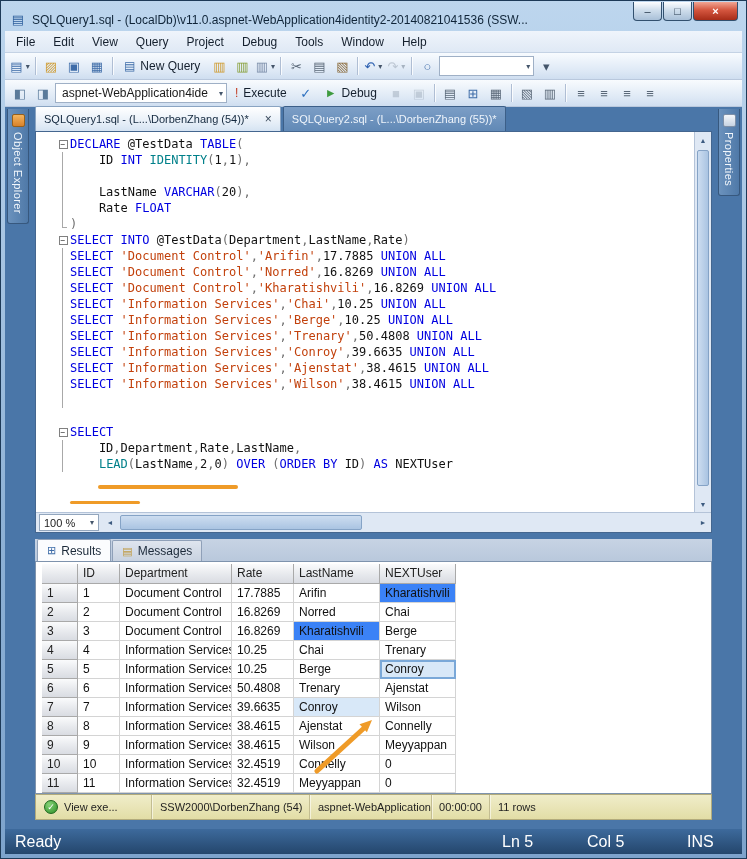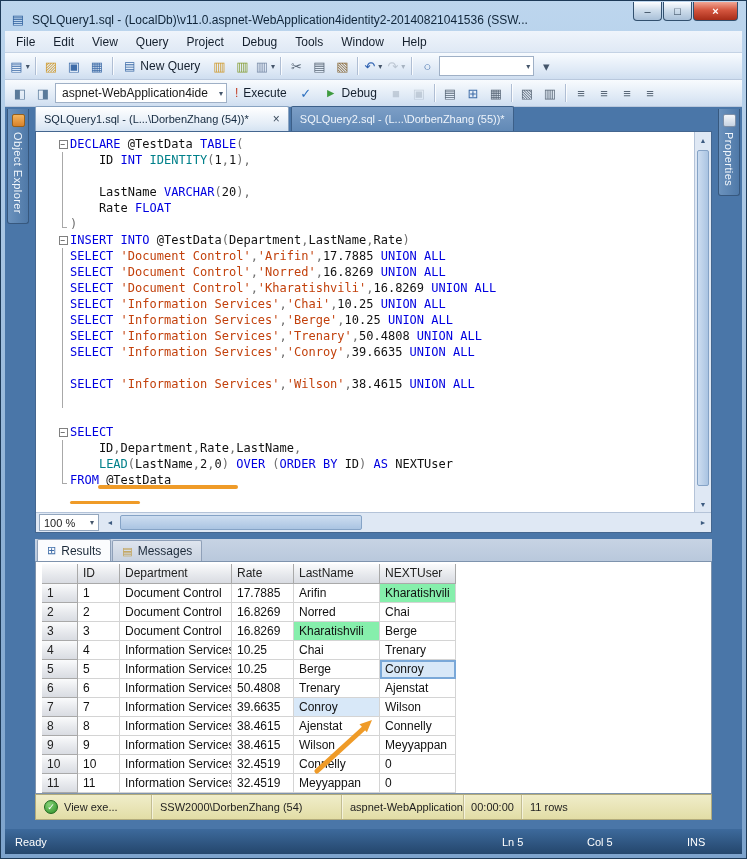--- a/index.html
+++ b/index.html
@@ -31,21 +31,21 @@
 
 .shell{position:absolute;top:106px;left:4px;right:4px;bottom:29px;background:#4a76a8}
 .vstrip{position:absolute;top:0;bottom:0;width:26px}
 .vstrip.left{left:0}.vstrip.right{right:0}
 .vtab{position:absolute;top:2px;left:2px;width:22px;display:flex;flex-direction:column;align-items:center;gap:5px;padding:5px 0 9px;background:linear-gradient(90deg,#6b92bd,#4f79a8);border:1px solid #37587e;border-top:none;border-radius:0 0 3px 3px}
 .vtab-label{writing-mode:vertical-rl;font-size:11px;color:#f2f7fc;letter-spacing:.4px}
 .oe-icon{width:13px;height:13px;background:linear-gradient(#f4b55e,#d9822a);border:1px solid #96601c;border-radius:2px}
 .pr-icon{width:13px;height:13px;background:linear-gradient(#f4f7fa,#c6d3e2);border:1px solid #7e90a8;border-radius:2px}
 
 .doctabs{position:absolute;top:2px;left:30px;right:30px;height:22px;display:flex;gap:2px;align-items:flex-end}
-.doctab{display:flex;align-items:center;gap:24px;height:18px;padding:12px 8px;font-size:11px;border:1px solid #3c5f88;border-bottom:none;border-radius:2px 2px 0 0;background:linear-gradient(#7c9ec6,#61董 0);background:linear-gradient(#7c9ec6,#6189b6);color:#eef4fb;white-space:nowrap}
+.doctab{display:flex;align-items:center;gap:16px;height:18px;padding:12px 8px;font-size:11px;border:1px solid #3c5f88;border-bottom:none;border-radius:2px 2px 0 0;background:linear-gradient(#7c9ec6,#61董 0);background:linear-gradient(#7c9ec6,#6189b6);color:#eef4fb;white-space:nowrap}
 .doctab.active{background:linear-gradient(#ffffff,#e4edf7 70%,#d5e3f2);color:#13283e;border-color:#8aa4c2}
 .doctab-close{font-size:12px;color:#3a4a5c;line-height:1}
 
 .editor{position:absolute;top:24px;left:30px;right:30px;height:402px;background:#fff;border:1px solid #44668f;display:flex;flex-direction:column}
 .editor-main{flex:1;display:flex;overflow:hidden}
 .code-area{flex:1;padding:4px 0 0 20px;font-family:"DejaVu Sans Mono",monospace;font-size:12px;line-height:16px;overflow:hidden}
 .code-line{display:flex;height:16px;align-items:center}
 .fold-cell{width:14px;height:16px;flex:none;display:flex;align-items:center;justify-content:center;position:relative}
 .fold-box{width:9px;height:9px;border:1px solid #808080;background:#fff;color:#333;font-size:8px;line-height:7px;display:flex;align-items:center;justify-content:center;z-index:2}
 .fold-line::before{content:'';position:absolute;left:6px;top:0;bottom:0;width:1px;background:#a8a8a8}
@@ -72,30 +72,30 @@
 .rtab{display:flex;align-items:center;gap:5px;height:21px;padding:0 9px;font-size:12px;color:#1c2a3a;border:1px solid #8fa0b8;border-bottom:none;border-radius:2px 2px 0 0;background:linear-gradient(#dfe5ee,#c8d2e0)}
 .rtab.active{background:#fbfcfe;height:22px}
 .rtab-icon{font-size:11px}
 .results-pane{position:absolute;top:454px;left:30px;right:30px;height:233px;background:#fff;border:1px solid #7e93ad;overflow:hidden}
 .grid{position:absolute;left:6px;top:2px;font-size:12px;color:#111}
 .grow{display:flex;height:19px}
 .grow.ghead{height:20px}
 .gcell{border-right:1px solid #d4d4d4;border-bottom:1px solid #d4d4d4;padding:2px 5px;overflow:hidden;white-space:nowrap;background:#fff;flex:none}
 .ghead .gcell,.gcell.rowhead{background:linear-gradient(#fafbfc,#e7e9ed 55%,#d9dce2);border-right:1px solid #a9a9a9;border-bottom:1px solid #a9a9a9;color:#222}
 .c0{width:36px}.c1{width:42px}.c2{width:112px}.c3{width:62px}.c4{width:86px}.c5{width:76px}
-.hl-med{background:#86efac}
+.hl-med{background:#3b82f6}
 .hl-light{background:#d8e8f8}
 .hl-focus{background:#d8e8f8;outline:2px solid #7aa8d8;outline-offset:-2px}
 
 .querystatus{position:absolute;top:687px;left:30px;right:30px;height:26px;background:linear-gradient(#f0edca,#e2dda6);border:1px solid #b2ab7c;display:flex;align-items:stretch;font-size:11px;color:#1e1e1e}
 .qseg{display:flex;align-items:center;padding:0 8px;border-right:1px solid #c3bd92;box-shadow:1px 0 0 rgba(255,255,255,.55);overflow:hidden;white-space:nowrap}
-.q1{width:116px}.q2{width:172px}.q3{width:190px}.q4{width:122px}.q5{width:58px;justify-content:center}.q6{flex:1;border-right:none;box-shadow:none}
+.q1{width:116px}.q2{width:172px}.q3{width:158px}.q4{width:122px}.q5{width:58px;justify-content:center}.q6{flex:1;border-right:none;box-shadow:none}
 .qcheck{width:14px;height:14px;flex:none;border-radius:50%;background:radial-gradient(circle at 35% 30%,#86d276,#2d8f28);border:1px solid #1d671d;color:#fff;font-size:9px;display:flex;align-items:center;justify-content:center;margin-right:6px}
 
-.statusbar{position:absolute;left:4px;right:4px;bottom:4px;height:25px;background:linear-gradient(#3d6a9c,#24466c);display:flex;align-items:center;color:#fff;font-size:11px;padding:0 10px}
+.statusbar{position:absolute;left:4px;right:4px;bottom:4px;height:25px;background:linear-gradient(#3d6a9c,#24466c);display:flex;align-items:center;color:#fff;font-size:16px;padding:0 10px}
 .sb-spacer{flex:1}
 .sb-item{width:85px}
 .sb-item.col{width:100px}
 .sb-item.ins{width:45px}
 
 .ann{position:absolute;pointer-events:none;z-index:60}
 #ann-underline-lead{left:97px;top:484px;width:140px;height:4px;background:#ef9b28;border-radius:2px}
 #ann-underline-from{left:69px;top:500px;width:70px;height:3px;background:#ef9b28;border-radius:2px}
 #ann-arrow{left:300px;top:703px;width:92px;height:80px}
 </style>
@@ -298,21 +298,21 @@
               <span class="code-text"><span class="tk-i">    Rate </span><span class="tk-k">FLOAT</span></span>
             </div>
             <div class="code-line">
               <span class="fold-cell fold-line fold-end"></span>
               <span class="code-text"><span class="tk-o">)</span></span>
             </div>
             <div class="code-line">
               <span class="fold-cell">
                 <span class="fold-box">−</span>
               </span>
-              <span class="code-text"><span class="tk-k">INSERT INTO </span><span class="tk-i">@TestData</span><span class="tk-o">(</span><span class="tk-i">Department</span><span class="tk-o">,</span><span class="tk-i">LastName</span><span class="tk-o">,</span><span class="tk-i">Rate</span><span class="tk-o">)</span></span>
+              <span class="code-text"><span class="tk-k">SELECT INTO </span><span class="tk-i">@TestData</span><span class="tk-o">(</span><span class="tk-i">Department</span><span class="tk-o">,</span><span class="tk-i">LastName</span><span class="tk-o">,</span><span class="tk-i">Rate</span><span class="tk-o">)</span></span>
             </div>
             <div class="code-line">
               <span class="fold-cell fold-line"></span>
               <span class="code-text"><span class="tk-k">SELECT </span><span class="tk-s">'Document Control'</span><span class="tk-o">,</span><span class="tk-s">'Arifin'</span><span class="tk-o">,</span><span class="tk-n">17.7885 </span><span class="tk-k">UNION ALL</span></span>
             </div>
             <div class="code-line">
               <span class="fold-cell fold-line"></span>
               <span class="code-text"><span class="tk-k">SELECT </span><span class="tk-s">'Document Control'</span><span class="tk-o">,</span><span class="tk-s">'Norred'</span><span class="tk-o">,</span><span class="tk-n">16.8269 </span><span class="tk-k">UNION ALL</span></span>
             </div>
             <div class="code-line">
@@ -330,20 +330,21 @@
             <div class="code-line">
               <span class="fold-cell fold-line"></span>
               <span class="code-text"><span class="tk-k">SELECT </span><span class="tk-s">'Information Services'</span><span class="tk-o">,</span><span class="tk-s">'Trenary'</span><span class="tk-o">,</span><span class="tk-n">50.4808 </span><span class="tk-k">UNION ALL</span></span>
             </div>
             <div class="code-line">
               <span class="fold-cell fold-line"></span>
               <span class="code-text"><span class="tk-k">SELECT </span><span class="tk-s">'Information Services'</span><span class="tk-o">,</span><span class="tk-s">'Conroy'</span><span class="tk-o">,</span><span class="tk-n">39.6635 </span><span class="tk-k">UNION ALL</span></span>
             </div>
             <div class="code-line">
               <span class="fold-cell fold-line"></span>
+              <span class="code-text"><span class="tk-k">SELECT </span><span class="tk-s">'Information Services'</span><span class="tk-o">,</span><span class="tk-s">'Ajenstat'</span><span class="tk-o">,</span><span class="tk-n">38.4615 </span><span class="tk-k">UNION ALL</span></span>
             </div>
             <div class="code-line">
               <span class="fold-cell fold-line"></span>
               <span class="code-text"><span class="tk-k">SELECT </span><span class="tk-s">'Information Services'</span><span class="tk-o">,</span><span class="tk-s">'Wilson'</span><span class="tk-o">,</span><span class="tk-n">38.4615 </span><span class="tk-k">UNION ALL</span></span>
             </div>
             <div class="code-line">
               <span class="fold-cell fold-line"></span>
             </div>
             <div class="code-line">
               <span class="fold-cell"></span>
@@ -355,24 +356,20 @@
               </span>
               <span class="code-text"><span class="tk-k">SELECT</span></span>
             </div>
             <div class="code-line">
               <span class="fold-cell fold-line"></span>
               <span class="code-text"><span class="tk-i">    ID</span><span class="tk-o">,</span><span class="tk-i">Department</span><span class="tk-o">,</span><span class="tk-i">Rate</span><span class="tk-o">,</span><span class="tk-i">LastName</span><span class="tk-o">,</span></span>
             </div>
             <div class="code-line">
               <span class="fold-cell fold-line"></span>
               <span class="code-text"><span class="tk-i">    </span><span class="tk-f">LEAD</span><span class="tk-o">(</span><span class="tk-i">LastName</span><span class="tk-o">,</span><span class="tk-n">2</span><span class="tk-o">,</span><span class="tk-n">0</span><span class="tk-o">) </span><span class="tk-k">OVER </span><span class="tk-o">(</span><span class="tk-k">ORDER BY </span><span class="tk-i">ID</span><span class="tk-o">) </span><span class="tk-k">AS </span><span class="tk-i">NEXTUser</span></span>
-            </div>
-            <div class="code-line">
-              <span class="fold-cell fold-line fold-end"></span>
-              <span class="code-text"><span class="tk-k">FROM </span><span class="tk-i">@TestData</span></span>
             </div>
           </div>
         <div class="vscrollbar">
           <div class="vs-arrow up">▲</div>
           <div class="vs-thumb"></div>
           <div class="vs-arrow down">▼</div>
         </div>
       </div>
       <div class="hscroll-row">
         <div class="zoom-combo">

